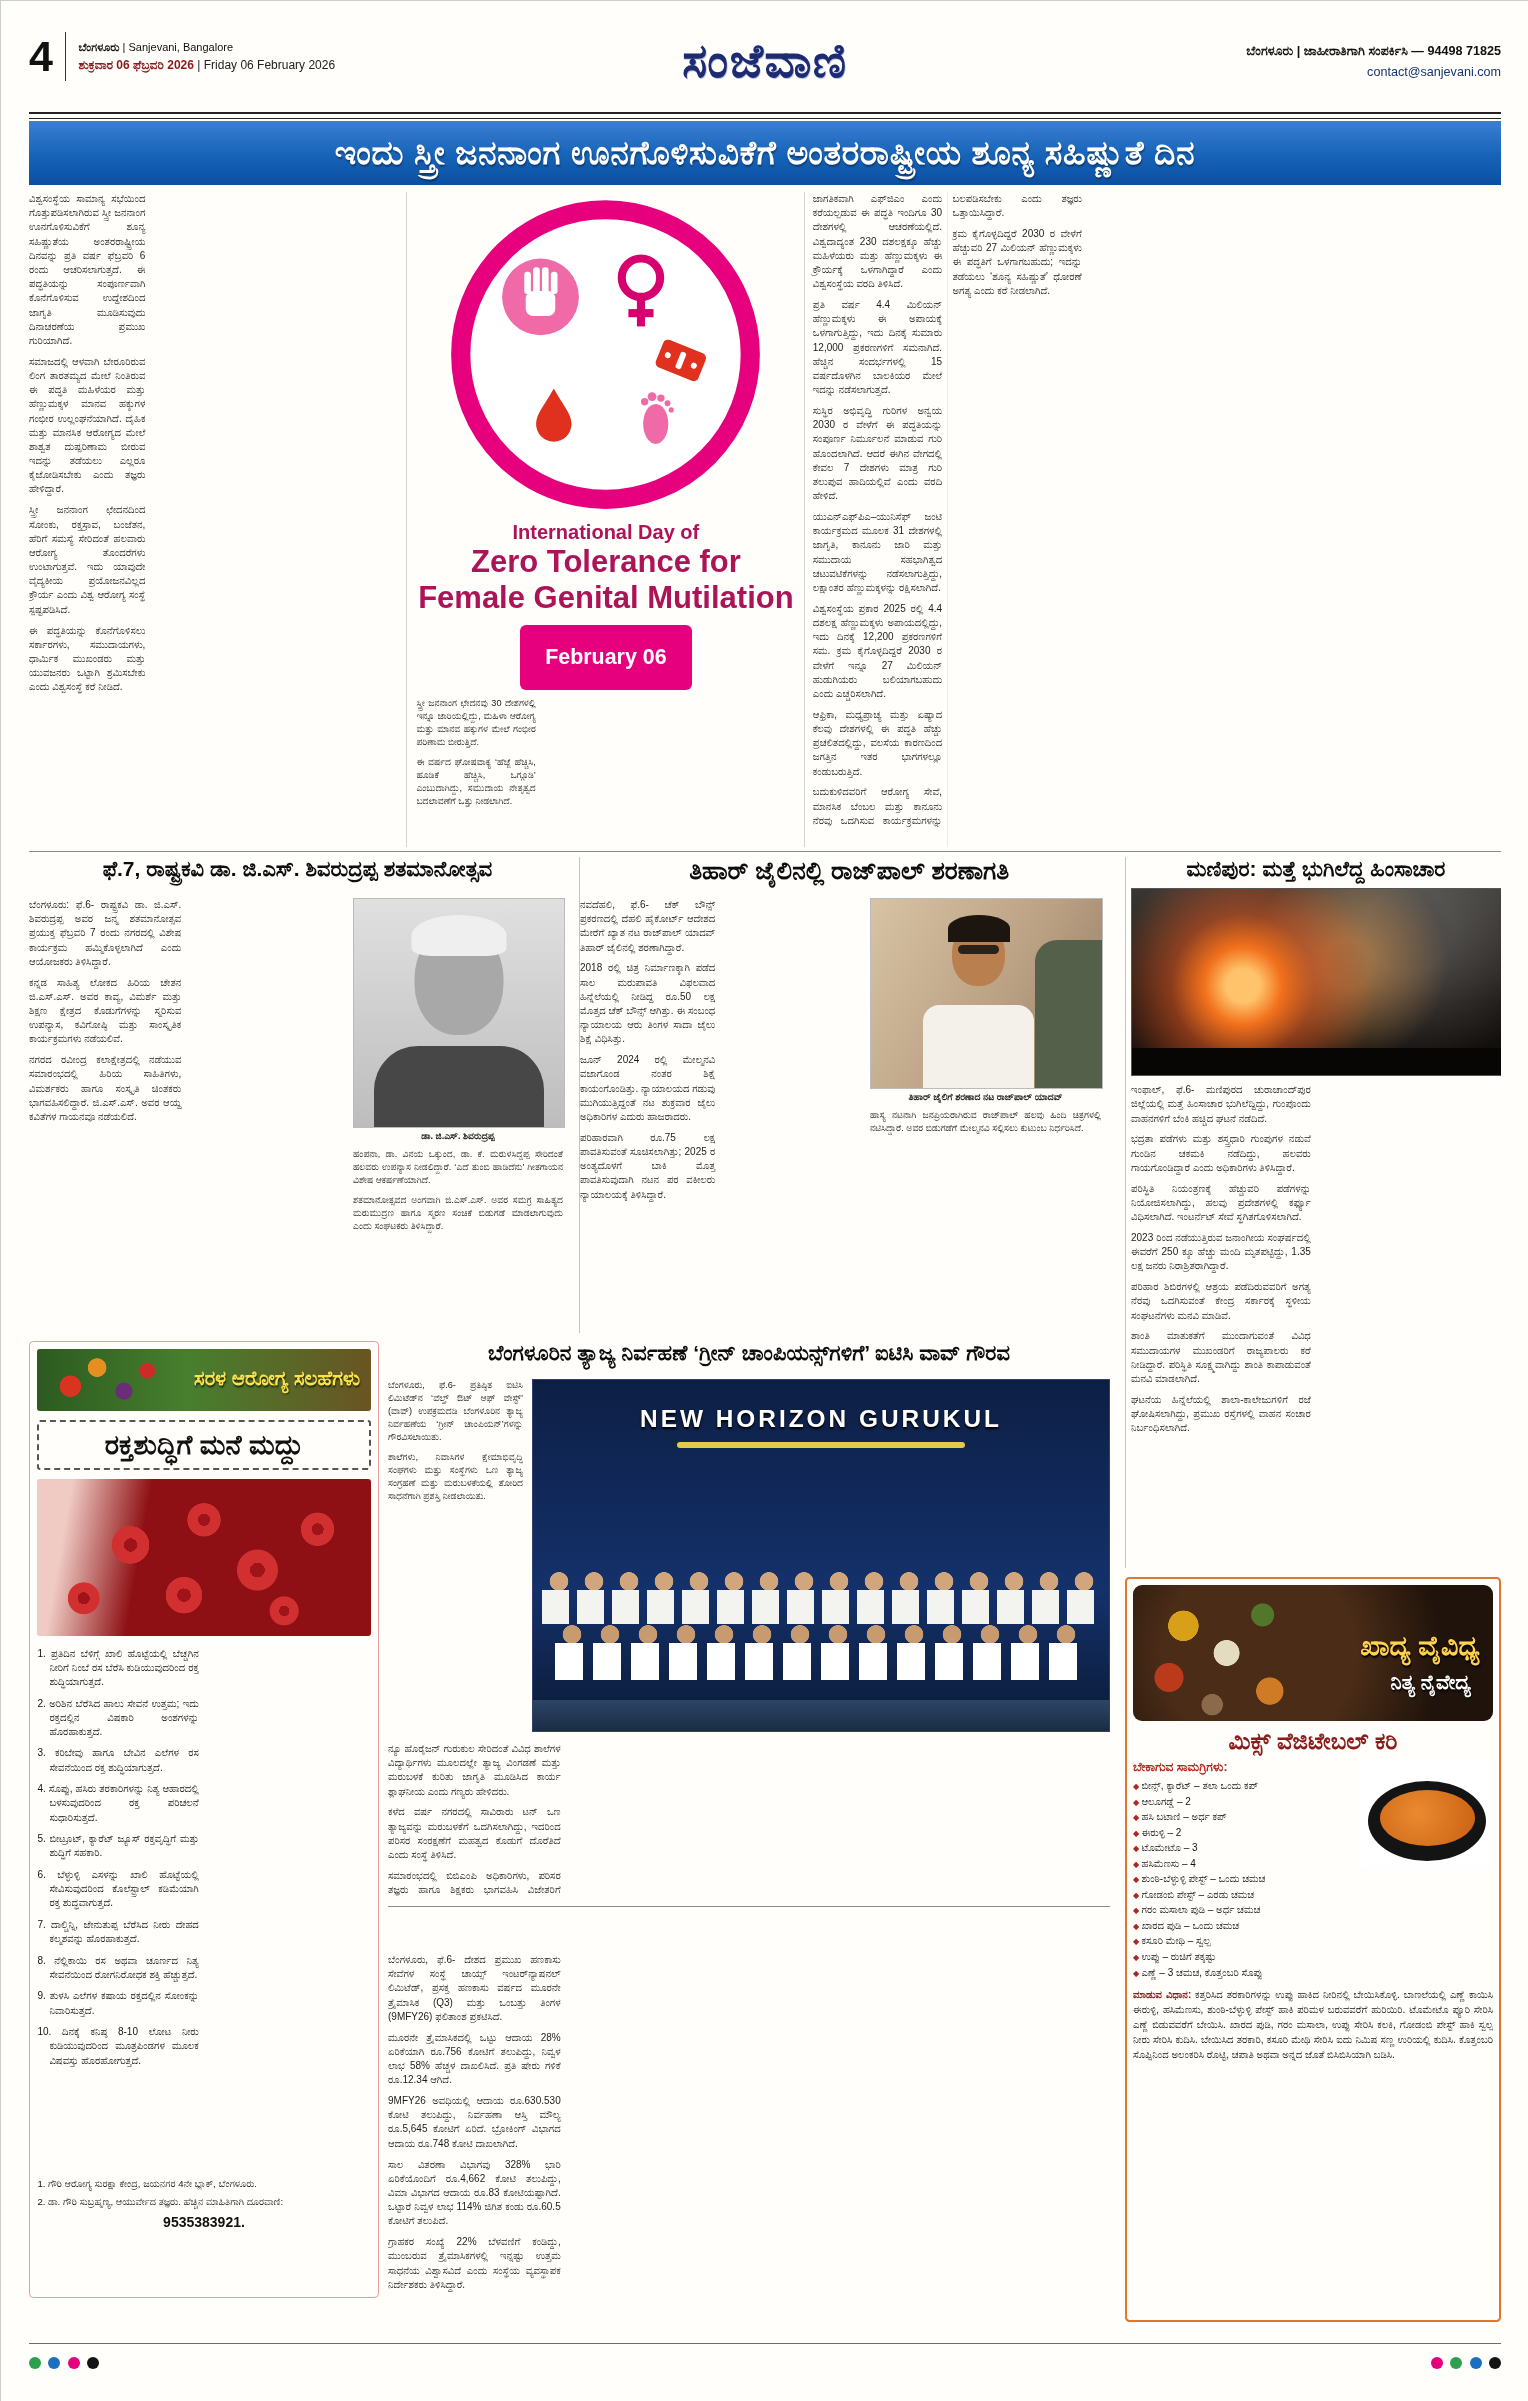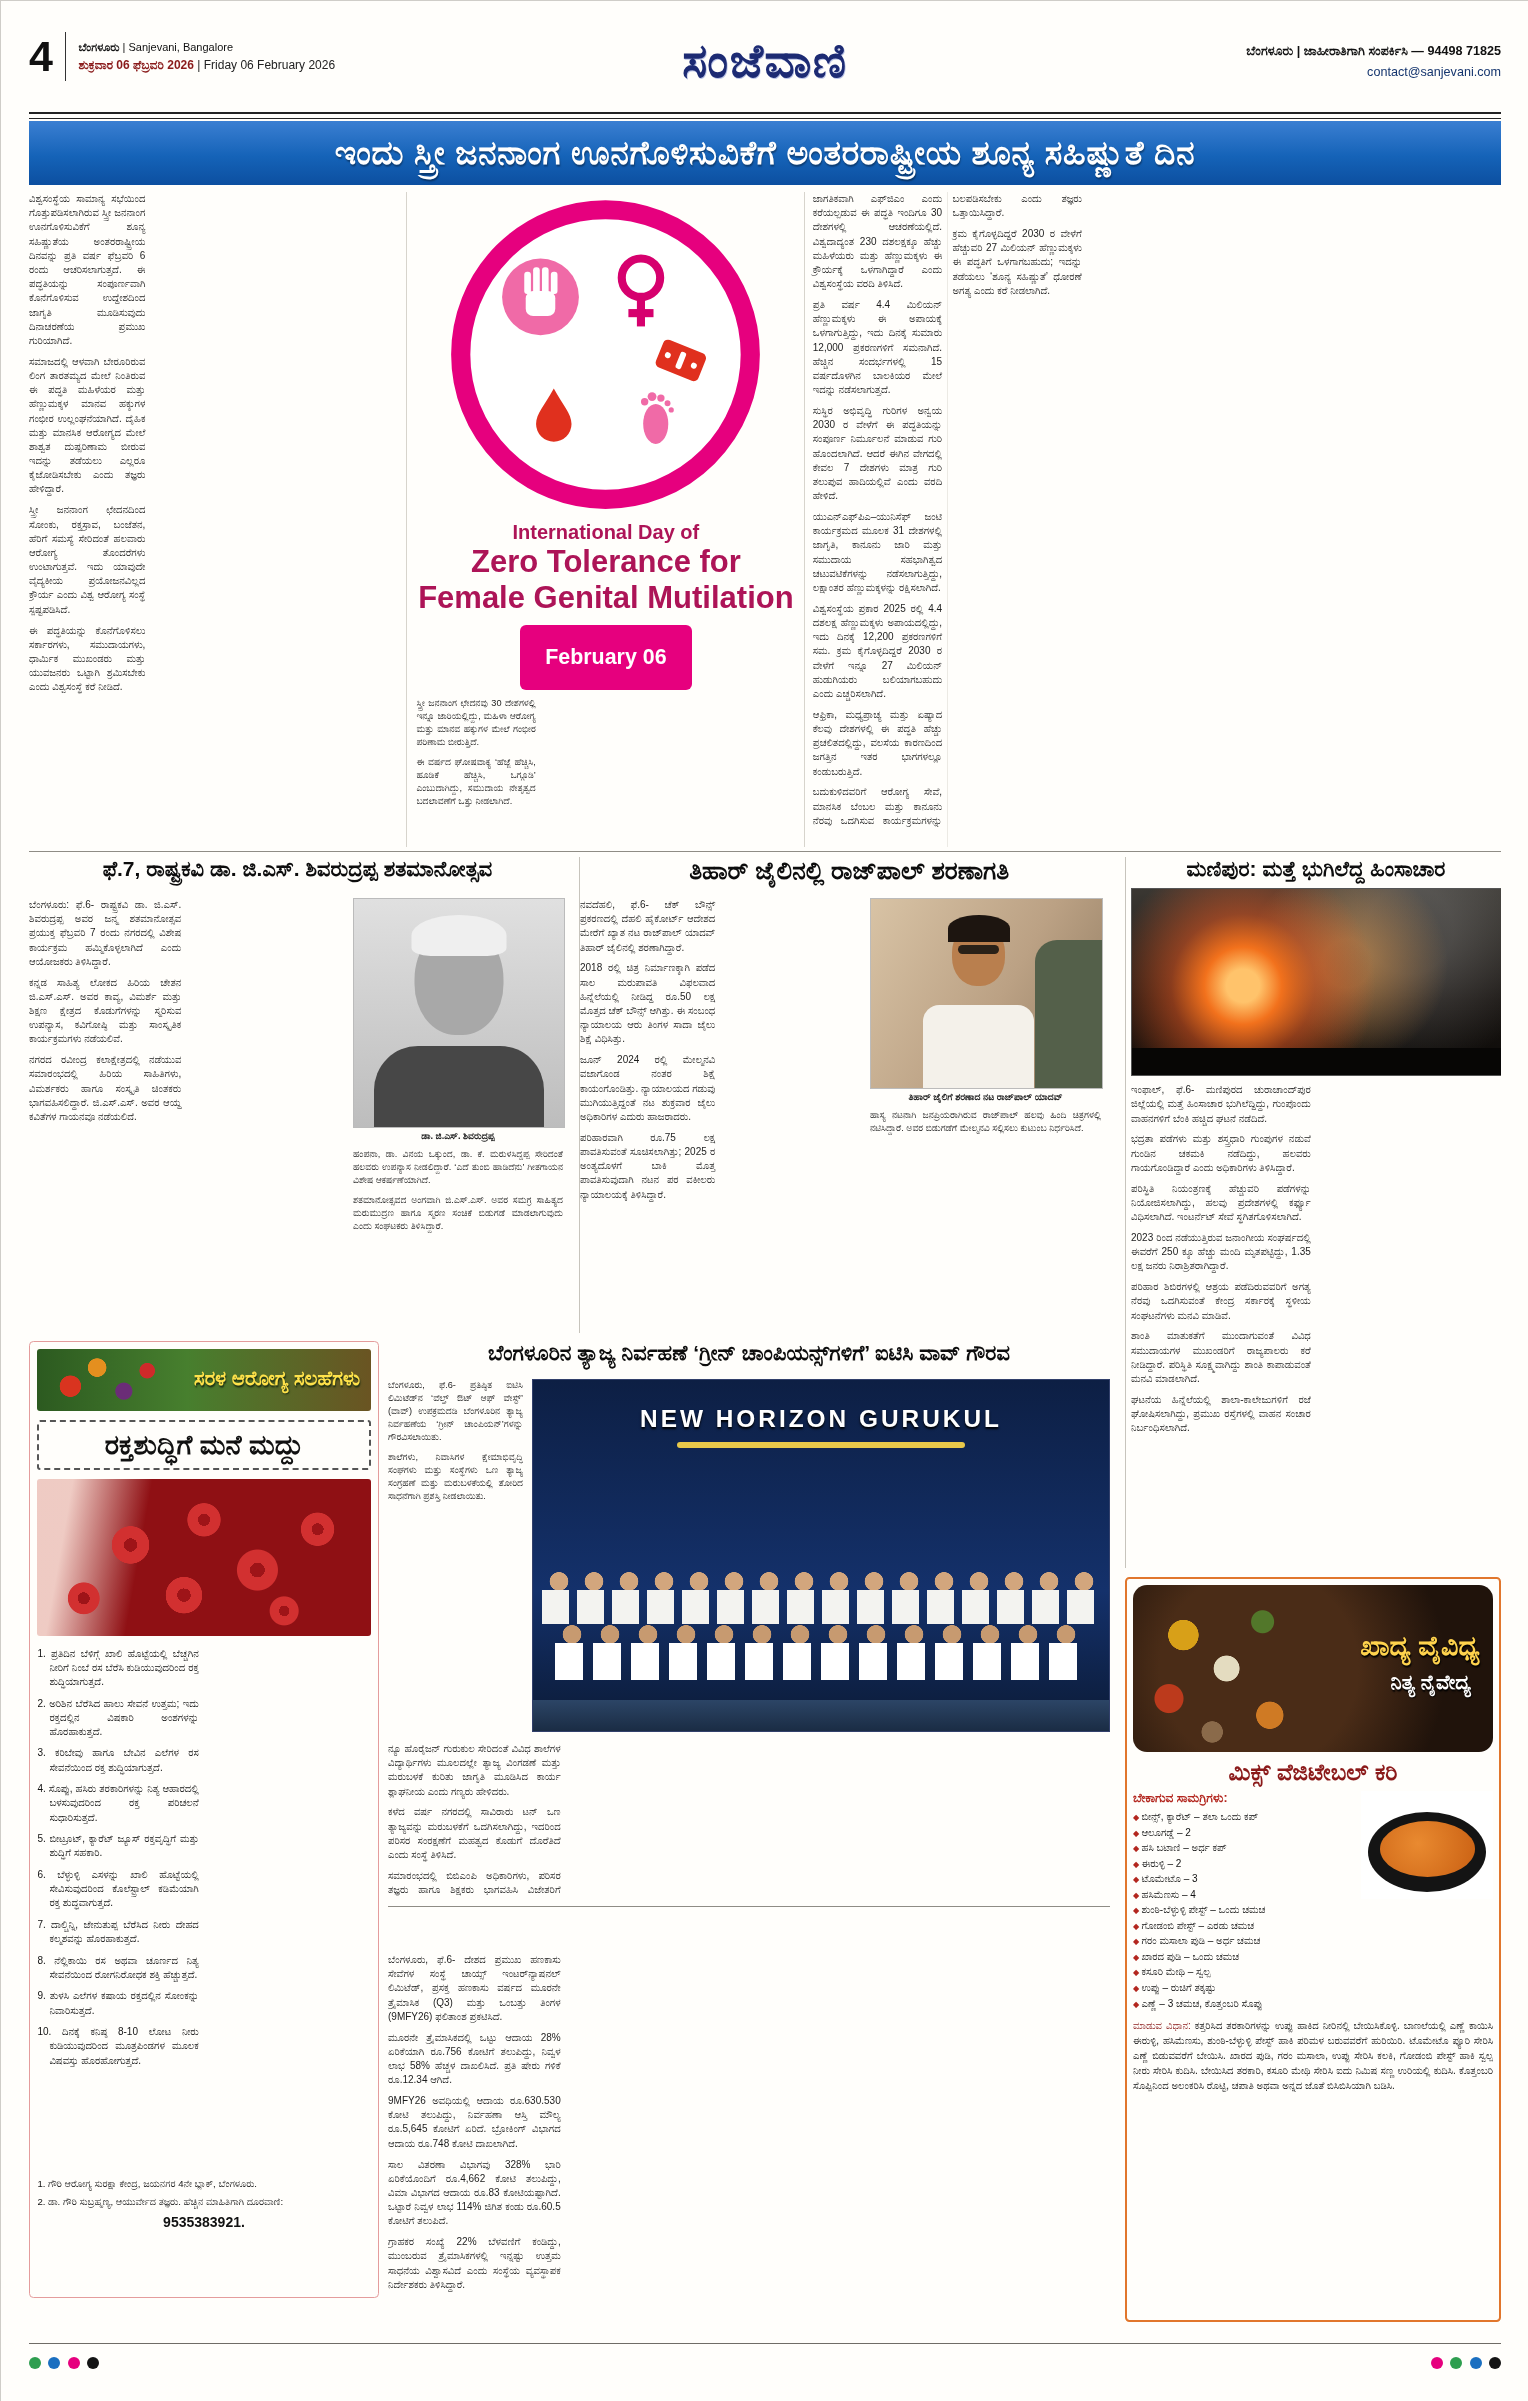--- a/index.html
+++ b/index.html
@@ -127,21 +127,21 @@
   .gp-bodies2{position:absolute;left:22px;right:22px;top:263px;height:37px;
      background:repeating-linear-gradient(90deg,#ffffff 0 28px,rgba(0,0,0,0) 28px 38px);}
   .gp-floor{position:absolute;left:0;right:0;bottom:0;height:31px;background:linear-gradient(180deg,#2c4566,#1a2c44);}
   .green-bottom{position:absolute;top:401px;left:0;right:0;bottom:0;}
   
   .choice{left:387px;top:1905px;width:722px;height:408px;border-top:0.7px solid #8f8c85;padding-top:6px;box-sizing:border-box;}
   .choice-body{position:absolute;top:46px;left:0;right:0;bottom:3px;}
   
   .food{left:1124px;top:1576px;width:376px;height:745px;border:2.2px solid #e1762c;border-radius:4.4px;
         padding:6px;box-sizing:border-box;}
-  .spices{height:167px;border-radius:14px;position:relative;overflow:hidden;
+  .spices{height:136px;border-radius:9px;position:relative;overflow:hidden;
     background:
      radial-gradient(circle at 14% 30%, #d8a018 0 15px, rgba(0,0,0,0) 15.5px),
      radial-gradient(circle at 10% 68%, #bc3a1c 0 14px, rgba(0,0,0,0) 15px),
      radial-gradient(circle at 26% 50%, #e4dcc0 0 12.6px, rgba(0,0,0,0) 13.3px),
      radial-gradient(circle at 36% 22%, #52772a 0 11px, rgba(0,0,0,0) 12px),
      radial-gradient(circle at 38% 78%, #cf7a24 0 13.3px, rgba(0,0,0,0) 14px),
      radial-gradient(circle at 22% 88%, #8a6a4a 0 10.4px, rgba(0,0,0,0) 11px),
      radial-gradient(circle at 35% 50%, #4a2c17 0 40%, #20130b 75%);}
   .sp1{position:absolute;right:13.3px;top:46px;font-size:27px;font-weight:800;color:#ffd34d;
        text-shadow:0.7px 1.5px 1.5px #000;}
@@ -150,21 +150,21 @@
   .food-hl{margin:7.4px 0 4.4px;font-size:23px;font-weight:800;text-align:center;color:#8b1a1a;}
   .curry{float:right;width:132px;height:108px;margin:0 0 4.4px 7.4px;position:relative;background:#fff;}
   .cu-bowl{position:absolute;left:6.7px;top:21px;width:118px;height:80px;border-radius:50%;background:#141414;}
   .cu-in{position:absolute;left:18.5px;top:30px;width:95px;height:56px;border-radius:50%;
          background:radial-gradient(circle at 40% 40%,#e98a30,#c95f12);}
   .ing-label{font-size:12.2px;font-weight:800;color:#b3261e;margin:1.5px 0 4.4px;}
   .food ul{margin:0;padding:0;}
   .food li{list-style:none;font-size:10px;line-height:1.55;padding-left:12px;text-indent:-12px;}
   .food li::before{content:"◆ ";color:#b3261e;font-size:8.1px;}
   .method{clear:both;margin-top:7.4px;font-size:10px;line-height:1.5;text-align:justify;}
-  .method .ml{font-weight:400;color:#8b1a1a;margin-top:44px;}
+  .method .ml{font-weight:700;color:#8b1a1a;margin-top:44px;}
   
   .f-rule{top:2342px;left:28px;width:1472px;border-top:0.7px solid #6f6c66;}
   .dots{top:2356px;display:flex;gap:7.4px;}
   .dots.l{left:28px;} .dots.r{right:28px;}
   .dot{width:12px;height:12px;border-radius:50%;}
   .d-green{background:#2e9e4f;}.d-blue{background:#1b6fc0;}.d-pink{background:#e6007e;}.d-black{background:#141414;}
 </style>
 </head>
 <body>
 

